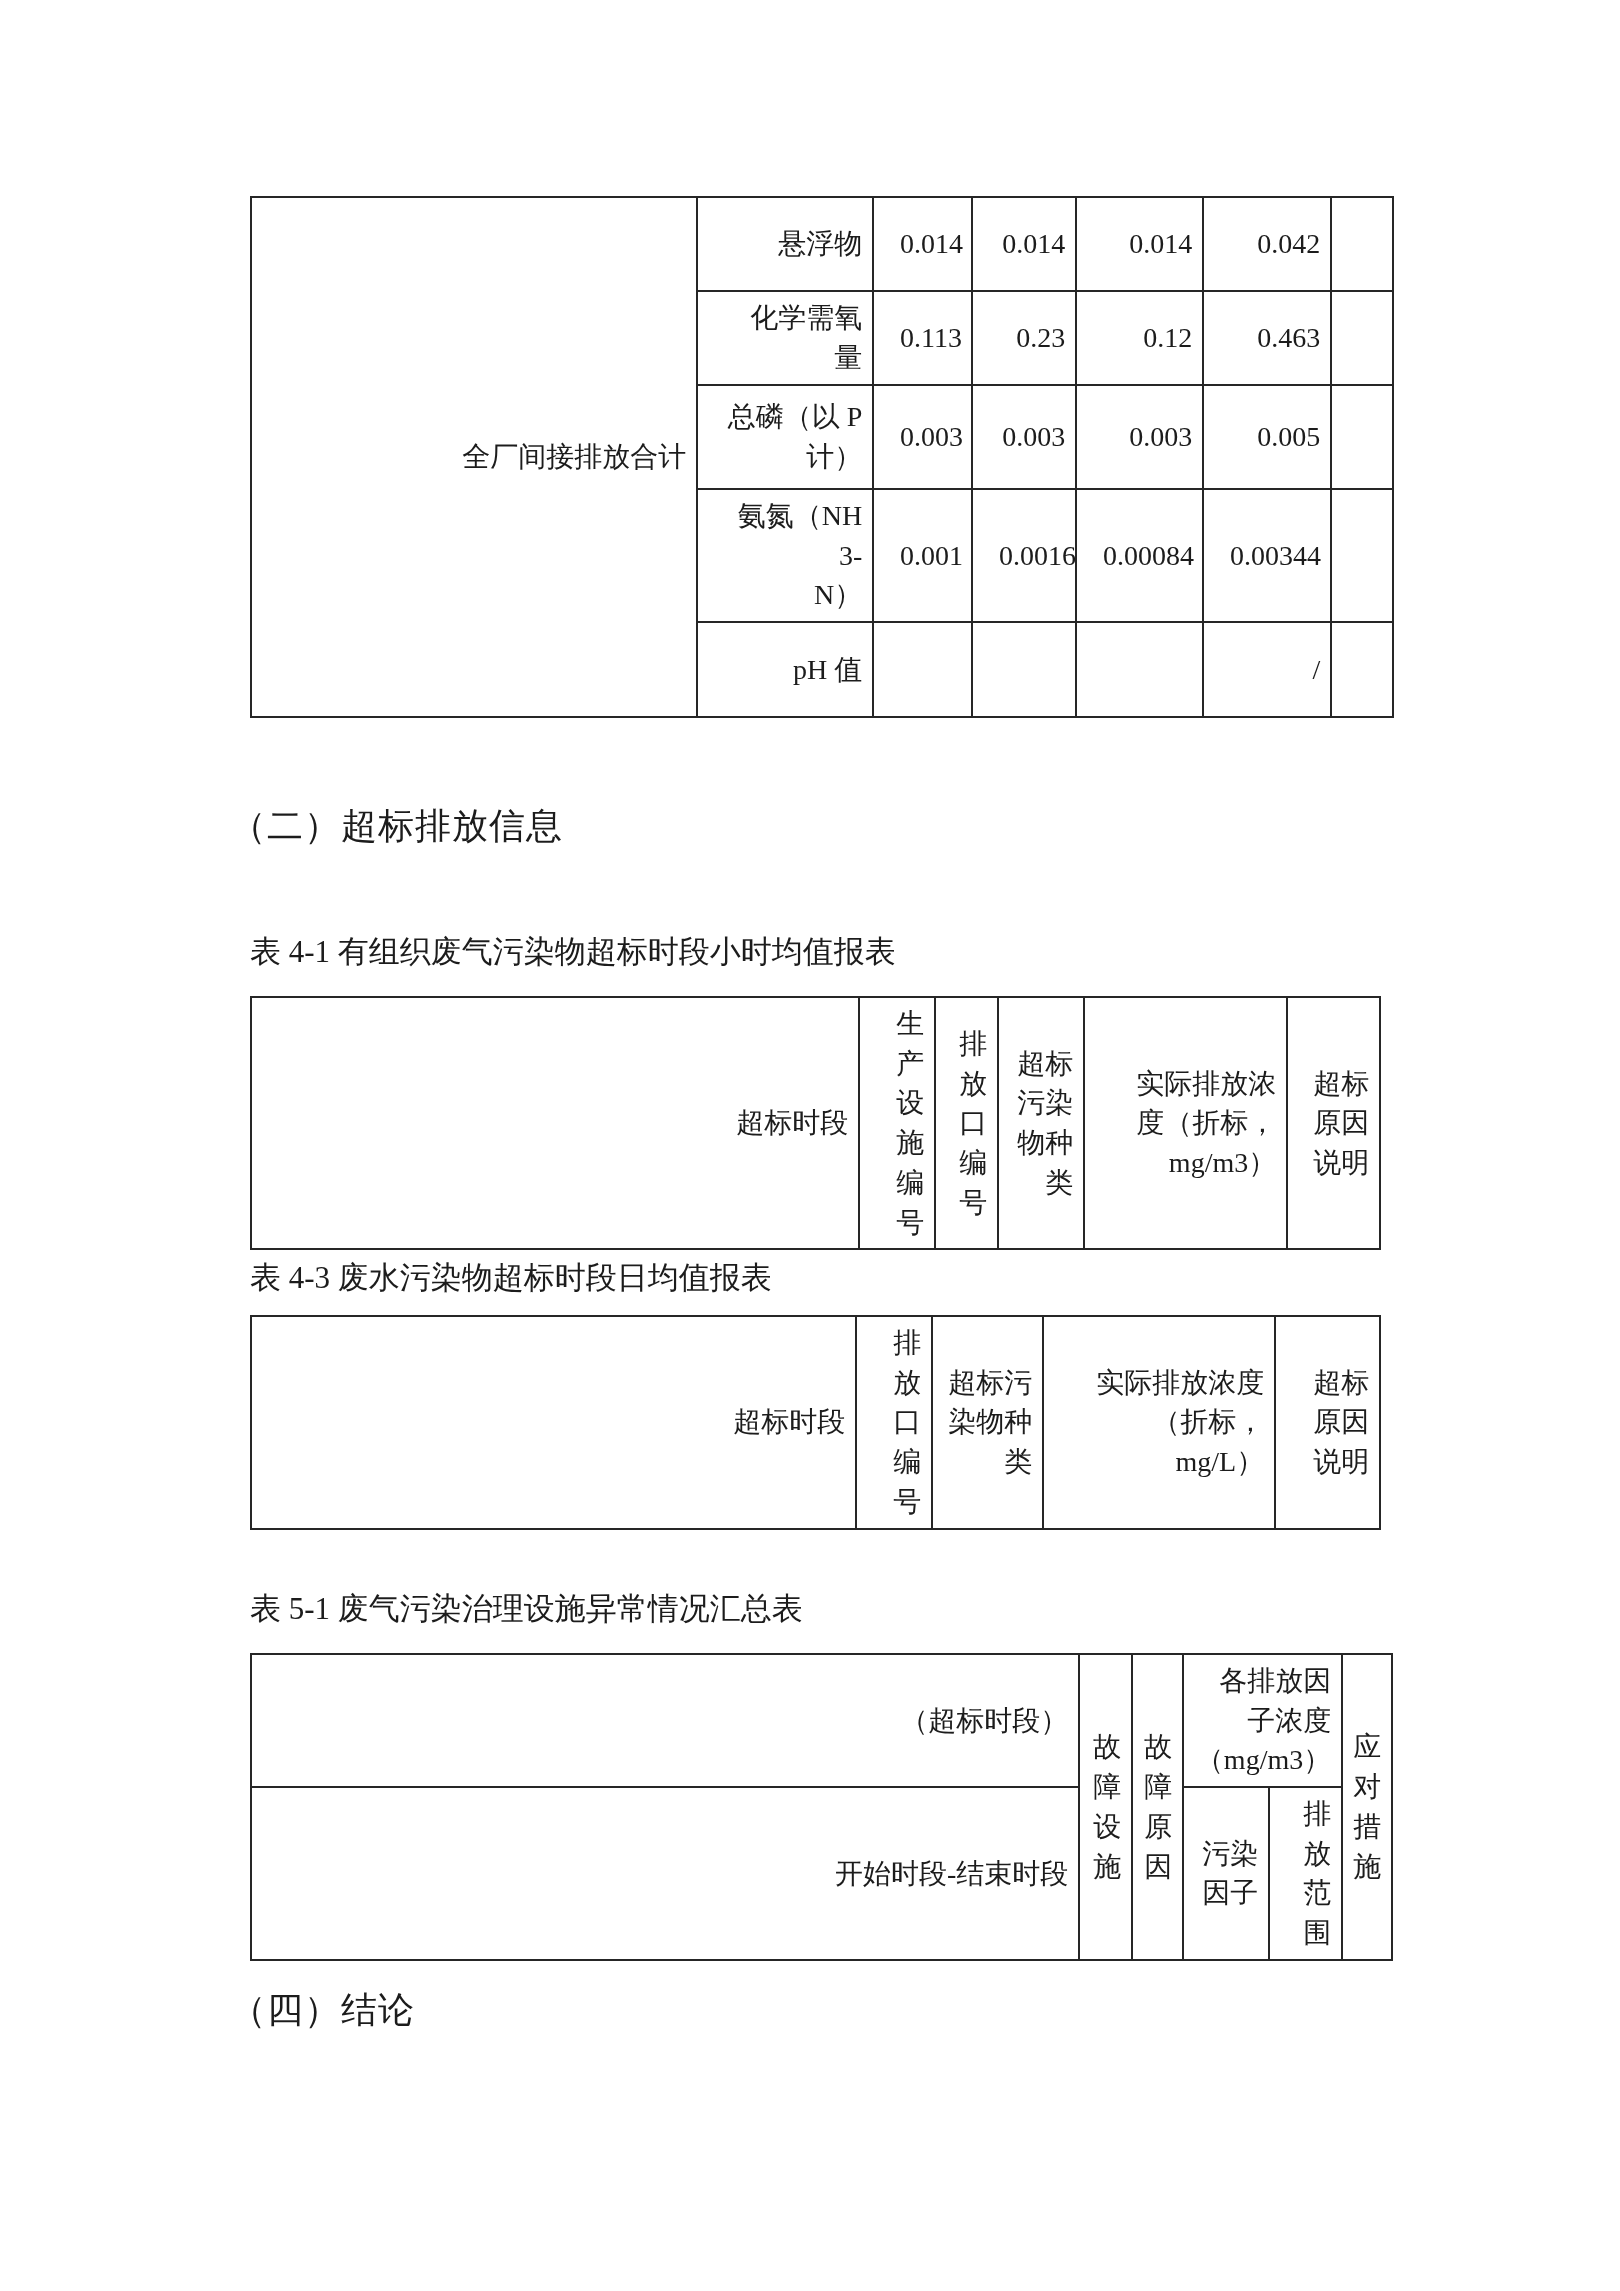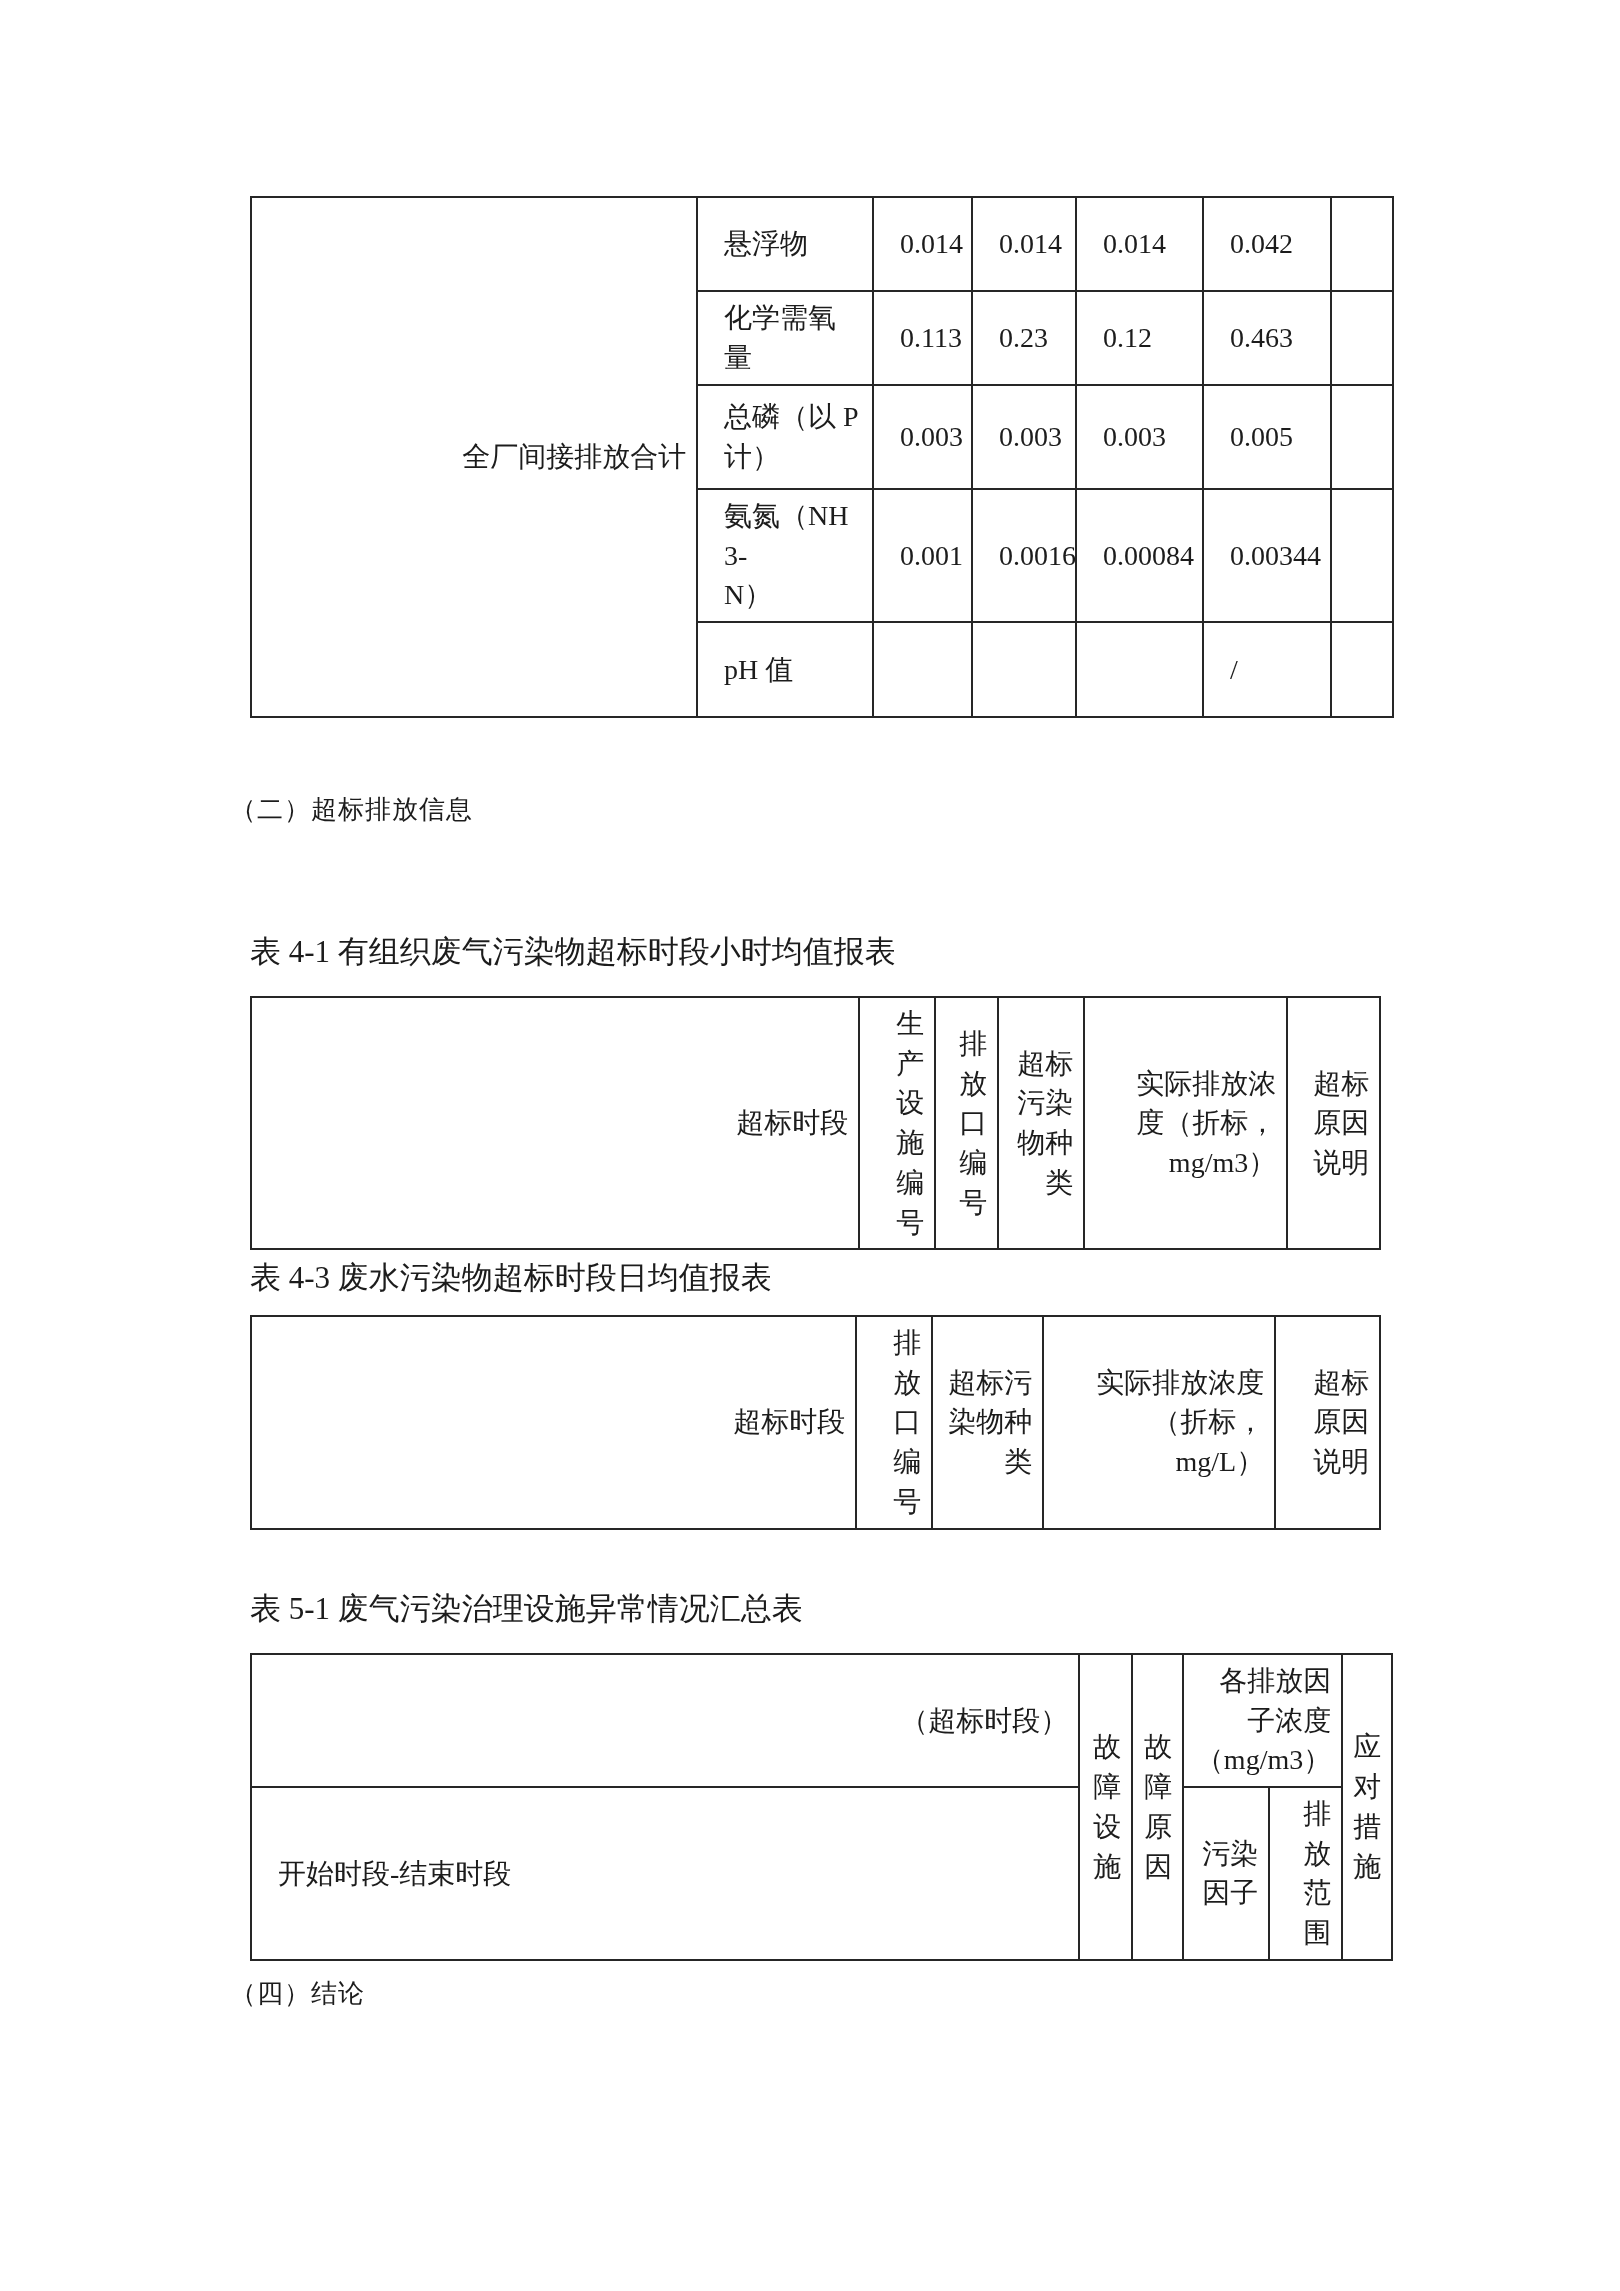--- a/index.html
+++ b/index.html
@@ -21,27 +21,28 @@
     background:#ffffff;
   }
   td{
     border:2.9px solid #262626;
     text-align:right;
     vertical-align:middle;
     padding:5.9px 9.8px;
     line-height:1.42;
     overflow:hidden;
   }
-  .left{text-align:left;padding-left:26px;}
+  .left{text-align:right;padding-left:26px;}
   .pre{white-space:pre-line;word-break:break-all;}
   .heading{
     position:absolute;
-    font-size:26px;
+    font-size:36px;
     letter-spacing:1px;
     white-space:nowrap;
+    margin-top:10px;
   }
   .tbl-title{
     position:absolute;
     width:1129px;
     text-align:left;
     font-size:31px;
     white-space:nowrap;
   }
   .note{
     position:absolute;

